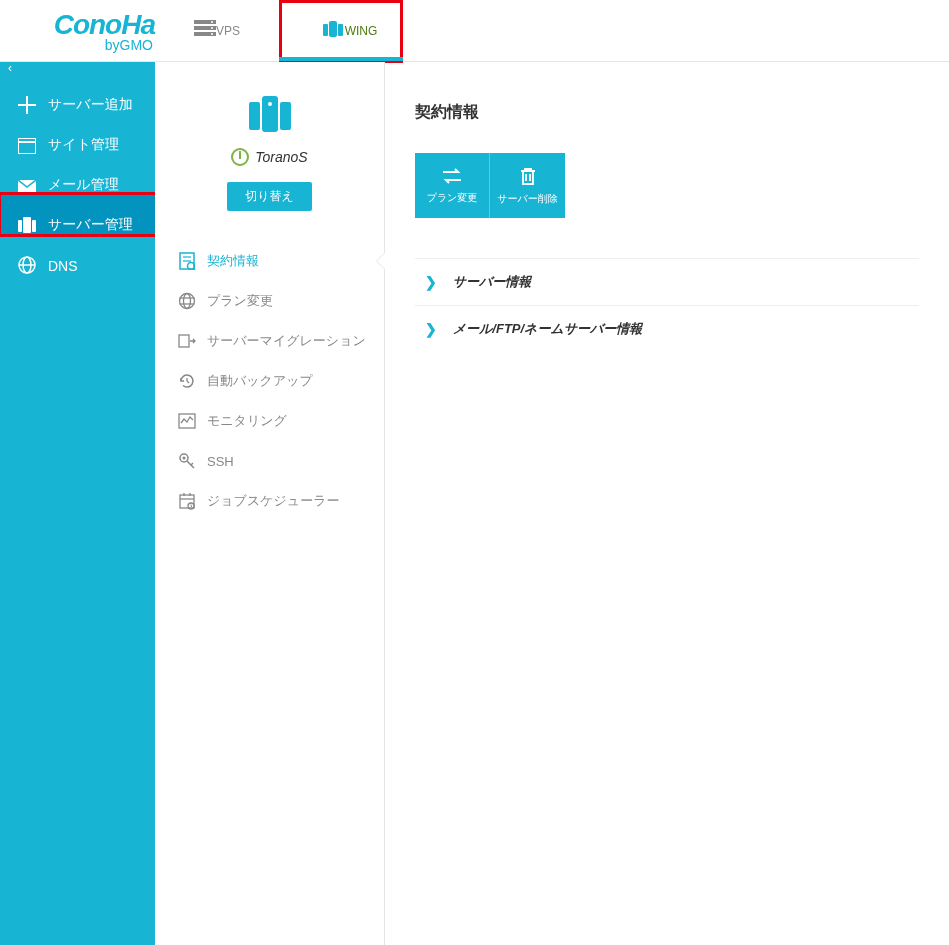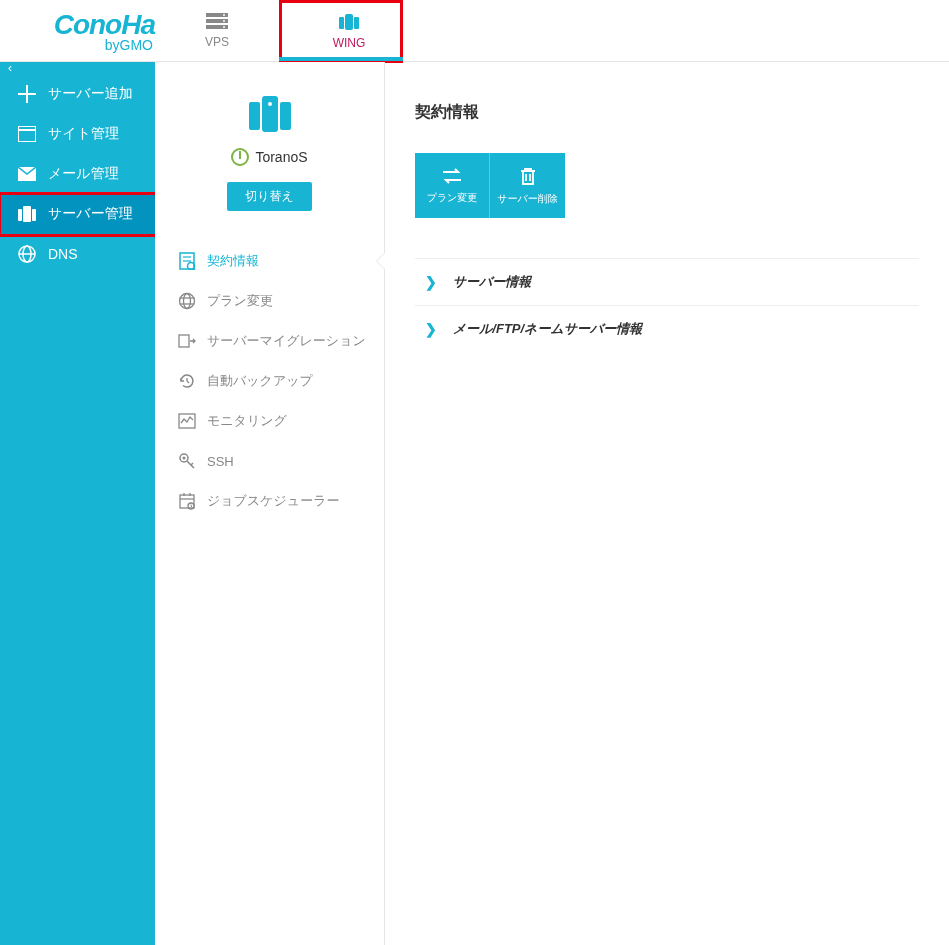--- a/index.html
+++ b/index.html
@@ -4,45 +4,45 @@
 <style>
 * { margin: 0; padding: 0; box-sizing: border-box; }
 body { font-family: "Hiragino Sans", "Meiryo", sans-serif; font-size: 13px; color: #333; background: #fff; width: 949px; height: 945px; overflow: hidden; }
 
 
 .header { height: 62px; display: flex; align-items: stretch; border-bottom: 1px solid #e5e5e5; }
 .logo { width: 155px; display: flex; align-items: center; justify-content: flex-end; }
 .logo-text { font-size: 28px; font-weight: bold; color: #17b4d4; font-style: italic; letter-spacing: -1px; }
 .logo-sub { font-size: 14px; color: #17b4d4; text-align: right; margin-top: -4px; margin-right: 2px; }
 .header-tabs { display: flex; }
-.header-tab { width: 124px; display: flex; flex-direction: column; align-items: center; justify-content: center; cursor: pointer; color: #888; position: relative; }
-.header-tab.active { color: #be185d; padding-left: 16px; }
+.header-tab { width: 124px; display: flex; align-items: center; justify-content: center; cursor: pointer; color: #888; position: relative; }
+.header-tab.active { color: #4d7c0f; padding-left: 16px; }
 .header-tab.active::after { content: ""; position: absolute; bottom: 0; left: 0; right: 0; height: 4px; background: #17b4d4; }
 .header-tab .icon { margin-bottom: 4px; }
 .header-tab-label { font-size: 12px; }
 .highlight-box { position: absolute; top: 0; left: 0; right: 0; bottom: -2px; border: 3px solid #e60012; pointer-events: none; }
 
 
 .main { display: flex; height: calc(945px - 62px); }
 .sidebar-left { width: 155px; background: #17b4d4; color: #fff; }
 .sidebar-collapse { height: 12px; display: flex; align-items: center; padding-left: 8px; cursor: pointer; }
-.sidebar-item { height: 40px; display: flex; align-items: center; padding-left: 16px; cursor: pointer; font-size: 14px; }
+.sidebar-item { height: 40px; display: flex; align-items: flex-end; padding-left: 16px; cursor: pointer; font-size: 14px; }
 .sidebar-item .icon { width: 22px; margin-right: 10px; display: flex; align-items: center; justify-content: center; }
 .sidebar-item.active { background: #0294be; position: relative; }
 .sidebar-item.highlighted { position: relative; }
 .sidebar-item.highlighted::after { content: ""; position: absolute; top: -2px; left: -2px; right: -6px; bottom: -3px; border: 3px solid #e60012; pointer-events: none; }
 
 
 .sidebar-sub { width: 230px; background: #fff; border-right: 1px solid #e5e5e5; position: relative; }
 .server-card { padding: 30px 20px 20px; text-align: center; }
 .server-icon { margin-bottom: 12px; }
 .server-name-row { display: flex; align-items: center; justify-content: center; gap: 6px; margin-bottom: 16px; }
 .power-icon { width: 18px; height: 18px; border: 2px solid #7cb342; border-radius: 50%; display: flex; align-items: center; justify-content: center; }
 .power-icon::before { content: ""; width: 2px; height: 8px; background: #7cb342; position: relative; top: -2px; }
-.server-name { font-size: 14px; color: #333; }
+.server-name { font-size: 14px; color: #333; font-style: italic; }
 .switch-btn { background: #17b4d4; color: #fff; border: none; padding: 6px 18px; font-size: 12px; cursor: pointer; border-radius: 2px; }
 
 .sub-menu { padding-top: 10px; }
 .sub-menu-item { height: 40px; display: flex; align-items: center; padding-left: 20px; cursor: pointer; color: #888; font-size: 13px; position: relative; }
 .sub-menu-item.active { color: #17b4d4; }
 .sub-menu-item.active::after { content: ""; position: absolute; right: -1px; top: 50%; transform: translateY(-50%); width: 0; height: 0; border-top: 8px solid transparent; border-bottom: 8px solid transparent; border-right: 8px solid #fff; filter: drop-shadow(-1px 0 0 #e5e5e5); }
 .sub-menu-item .icon { width: 24px; margin-right: 8px; display: flex; align-items: center; justify-content: center; }
 
 
 .content { flex: 1; padding: 40px 30px; }

